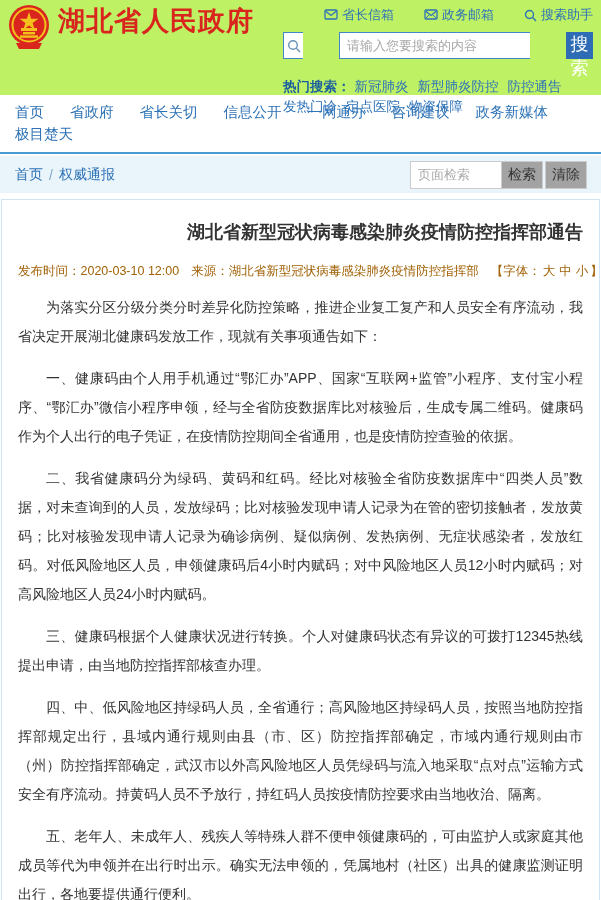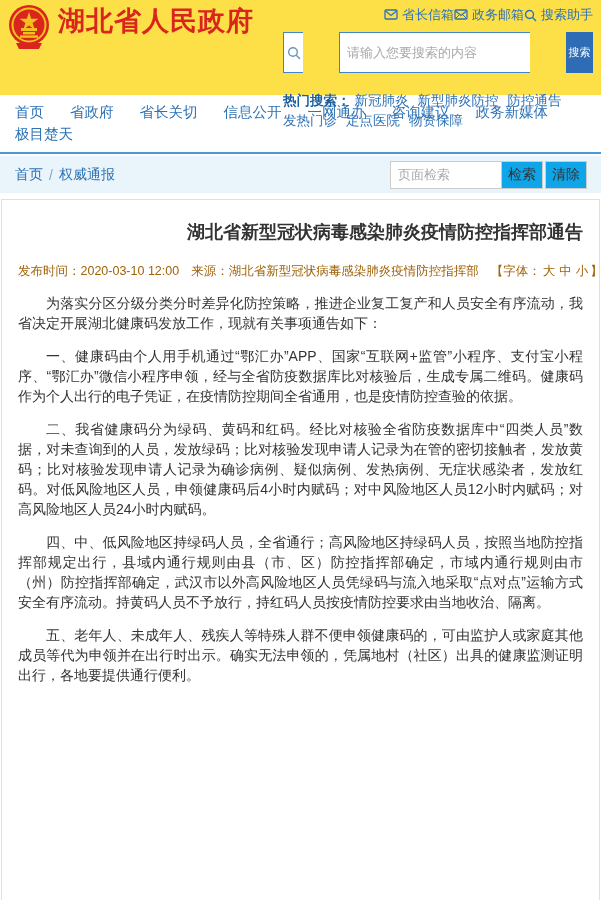--- a/index.html
+++ b/index.html
@@ -1,65 +1,65 @@
 <!DOCTYPE html>
 <html><head>
 <meta charset="utf-8">
 <style>
   * { margin: 0; padding: 0; box-sizing: border-box; }
   html, body { width: 601px; background: #fff; font-family: "Liberation Sans", "DejaVu Sans", sans-serif; }
   body { position: relative; height: 900px; overflow: hidden; color: #333; }
 
   
-  .header { position: relative; height: 95px; background: #fde047; }
+  .header { position: relative; height: 95px; background: #bef264; }
   .brand { position: absolute; left: 8px; top: 4px; display: flex; align-items: flex-start; }
   .emblem { width: 42px; height: 48px; margin-right: 8px; }
   .brand-text { padding-top: 2px; }
   .site-name { color: #d9251d; font-size: 27px; font-weight: bold; letter-spacing: 1px; line-height: 30px; }
   .site-url { color: #c9302c; font-family: "Liberation Serif", serif; font-size: 11.5px; letter-spacing: 2.5px; text-align: center; margin-top: 3px; }
 
   .header-right { position: absolute; right: 8px; top: 6px; width: 310px; }
-  .top-links { display: flex; justify-content: flex-end; gap: 0; font-size: 13px; }
+  .top-links { display: flex; justify-content: flex-end; gap: 30px; font-size: 13px; }
   .top-link { color: #2e72b8; display: flex; align-items: center; gap: 4px; cursor: pointer; }
   .top-link svg { display: block; }
 
-  .search-bar { display: flex; margin-top: 8px; height: 41px; gap: 36px; }
+  .search-bar { display: flex; margin-top: 8px; height: 27px; gap: 36px; }
   .search-icon-cell { width: 32px; border: 1px solid #4186c6; border-right: none; display: flex; align-items: center; justify-content: center; background: #fff; }
   .search-input { flex: 1; border: 1px solid #4186c6; border-right: none; outline: none; font-size: 13px; padding: 0 7px; color: #555; font-family: inherit; }
   .search-input::placeholder { color: #a9a9a9; }
-  .search-btn { width: 44px; background: #2e6db5; color: #fff; border: none; font-size: 11px; cursor: pointer; font-family: inherit; }
+  .search-btn { width: 44px; background: #2e6db5; color: #fff; border: none; font-size: 18px; cursor: pointer; font-family: inherit; }
 
   .hot-search { margin-top: 18px; font-size: 13.5px; line-height: 20px; }
   .hot-label { color: #1b5e9e; font-weight: bold; margin-right: 4px; }
   .hot-term { color: #2e72b8; margin-right: 9px; cursor: pointer; display: inline-block; }
 
   
   .nav { padding: 6px 15px 7px; }
   .nav-row { display: flex; gap: 26px; font-size: 14.5px; line-height: 22px; }
   .nav-item { color: #2d72b5; cursor: pointer; white-space: nowrap; }
   .nav-divider { height: 2px; background: #4a9ad4; }
 
   
   .breadcrumb-bar { background: #eaf4fb; height: 37px; margin-top: 2px; display: flex; align-items: center; justify-content: space-between; padding: 0 14px 0 15px; }
   .breadcrumb { font-size: 14px; color: #2d72b5; display: flex; align-items: center; gap: 6px; }
   .crumb-sep { color: #7fa8c9; }
   .page-search { display: flex; align-items: center; }
-  .page-search-input { width: 112px; height: 28px; border: 1px solid #ccc; background: #fff; padding: 0 7px; font-size: 13px; color: #555; outline: none; font-family: Liberation Serif, serif; }
+  .page-search-input { width: 92px; height: 28px; border: 1px solid #ccc; background: #fff; padding: 0 7px; font-size: 13px; color: #555; outline: none; font-family: Liberation Serif, serif; }
   .page-search-input::placeholder { color: #aaa; }
-  .ps-btn { height: 28px; width: 42px; background: #0ea5e9; border: 1px solid #ccc; margin-left: -1px; font-size: 14px; color: #333; cursor: pointer; font-family: inherit; }
+  .ps-btn { height: 28px; width: 42px; background: #a3a3a3; border: 1px solid #ccc; margin-left: -1px; font-size: 14px; color: #333; cursor: pointer; font-family: inherit; }
   .ps-btn.clear { margin-left: 2px; }
 
   
   .article { position: relative; margin: 6px 1px 0; border: 1px solid #cfe5f5; min-height: 705px; padding: 20px 16px 10px; background: #fff; }
   .article-title { text-align: right; font-size: 18px; font-weight: 700; color: #333; line-height: 24px; }
   .article-meta { margin-top: 19px; text-align: center; font-size: 12.5px; color: #a16207; white-space: nowrap; }
   .article-meta .mspace { display: inline-block; width: 12px; }
   .font-size-ctl { cursor: pointer; margin: 0 2px; }
   .article-body { margin-top: 10px; }
-  .article-body p { font-size: 14px; line-height: 20px; text-align: justify; text-indent: 2em; margin: 13px 0; color: #333; }
+  .article-body p { font-size: 14px; line-height: 29px; text-align: justify; text-indent: 2em; margin: 13px 0; color: #333; }
 </style>
 </head>
 <body>
 
 <div class="header">
   <div class="brand">
     <svg class="emblem" viewBox="0 0 42 48">
       <circle cx="21" cy="21" r="20" fill="#d9251d"></circle>
       <circle cx="21" cy="21" r="16.5" fill="none" stroke="#f3c01c" stroke-width="2"></circle>
       <path d="M21 8 l2.2 6.8 h7.2 l-5.8 4.2 2.2 6.8 -5.8-4.2 -5.8 4.2 2.2-6.8 -5.8-4.2 h7.2 z" fill="#f3c01c"></path>
@@ -149,18 +149,19 @@
   <h1 class="article-title">湖北省新型冠状病毒感染肺炎疫情防控指挥部通告</h1>
 
   <div class="article-meta">
     <span>发布时间：2020-03-10 12:00</span><span class="mspace"></span><span>来源：湖北省新型冠状病毒感染肺炎疫情防控指挥部</span><span class="mspace"></span><span>【字体：</span><span class="font-size-ctl">大</span><span class="font-size-ctl">中</span><span class="font-size-ctl">小</span><span>】</span>
   </div>
 
   <div class="article-body">
     <p>为落实分区分级分类分时差异化防控策略，推进企业复工复产和人员安全有序流动，我省决定开展湖北健康码发放工作，现就有关事项通告如下：</p>
     <p>一、健康码由个人用手机通过“鄂汇办”APP、国家“互联网+监管”小程序、支付宝小程序、“鄂汇办”微信小程序申领，经与全省防疫数据库比对核验后，生成专属二维码。健康码作为个人出行的电子凭证，在疫情防控期间全省通用，也是疫情防控查验的依据。</p>
     <p>二、我省健康码分为绿码、黄码和红码。经比对核验全省防疫数据库中“四类人员”数据，对未查询到的人员，发放绿码；比对核验发现申请人记录为在管的密切接触者，发放黄码；比对核验发现申请人记录为确诊病例、疑似病例、发热病例、无症状感染者，发放红码。对低风险地区人员，申领健康码后4小时内赋码；对中风险地区人员12小时内赋码；对高风险地区人员24小时内赋码。</p>
+    <p>三、健康码根据个人健康状况进行转换。个人对健康码状态有异议的可拨打12345热线提出申请，由当地防控指挥部核查办理。</p>
     <p>四、中、低风险地区持绿码人员，全省通行；高风险地区持绿码人员，按照当地防控指挥部规定出行，县域内通行规则由县（市、区）防控指挥部确定，市域内通行规则由市（州）防控指挥部确定，武汉市以外高风险地区人员凭绿码与流入地采取“点对点”运输方式安全有序流动。持黄码人员不予放行，持红码人员按疫情防控要求由当地收治、隔离。</p>
     <p>五、老年人、未成年人、残疾人等特殊人群不便申领健康码的，可由监护人或家庭其他成员等代为申领并在出行时出示。确实无法申领的，凭属地村（社区）出具的健康监测证明出行，各地要提供通行便利。</p>
 
   </div>
 
 </div>
 
 </body></html>

